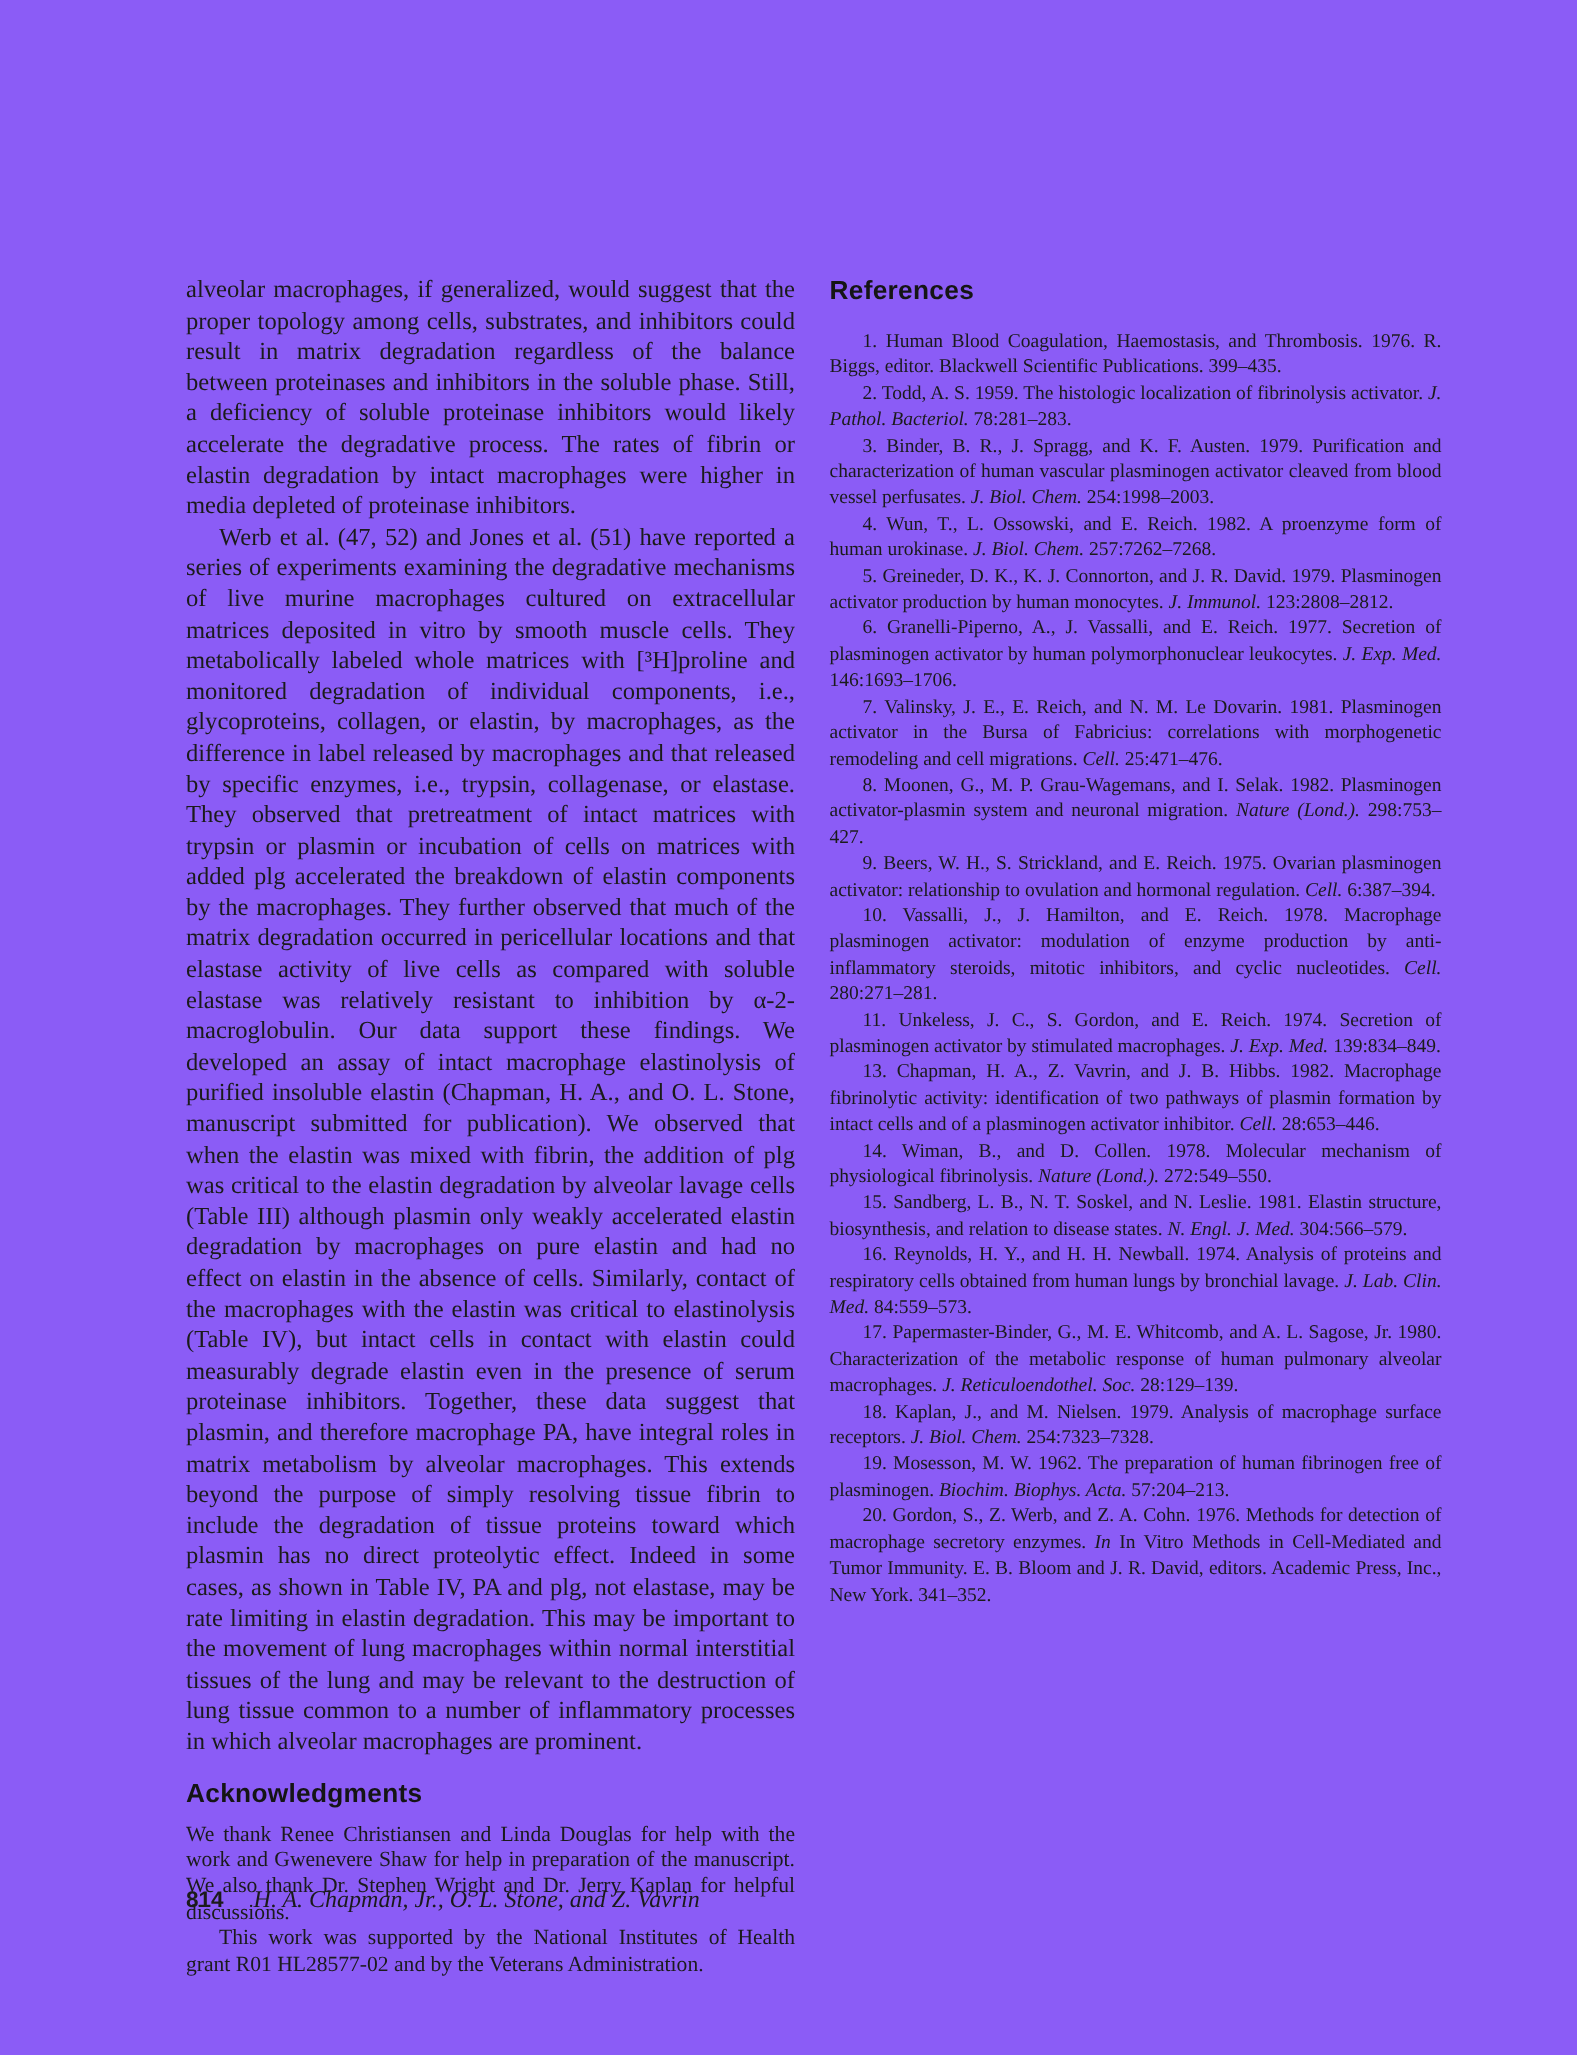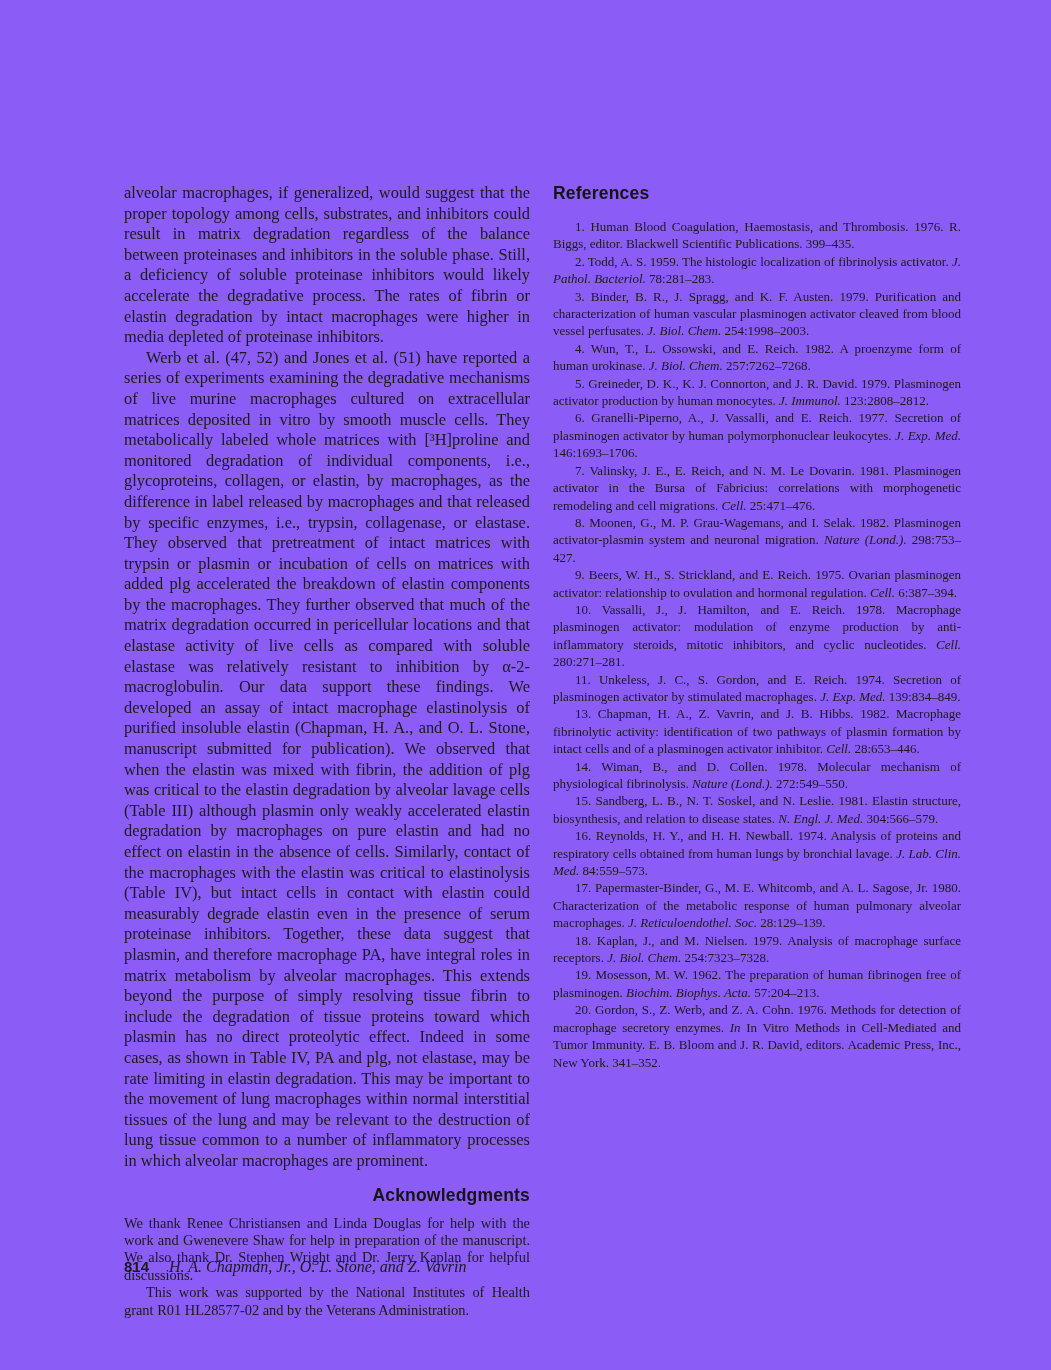--- a/index.html
+++ b/index.html
@@ -37,21 +37,21 @@
   .small-para.indent { text-indent: 22px; }
 
   .heading {
     font-family: "Liberation Sans", sans-serif;
     font-weight: 700;
     font-size: 17.5px;
     letter-spacing: 0.2px;
     color: #151515;
     margin: 0;
   }
-  .heading-ack { margin: 13px 0 9px 0; text-align: right; }
+  .heading-ack { margin: 13px 0 9px 0; }
   .heading-ref { margin: 0 0 14px 0; }
 
   .ref {
     margin: 0;
     font-family: "Liberation Serif", serif;
     font-size: 13px;
     line-height: 17.4px;
     text-align: justify;
     text-indent: 22px;
   }

